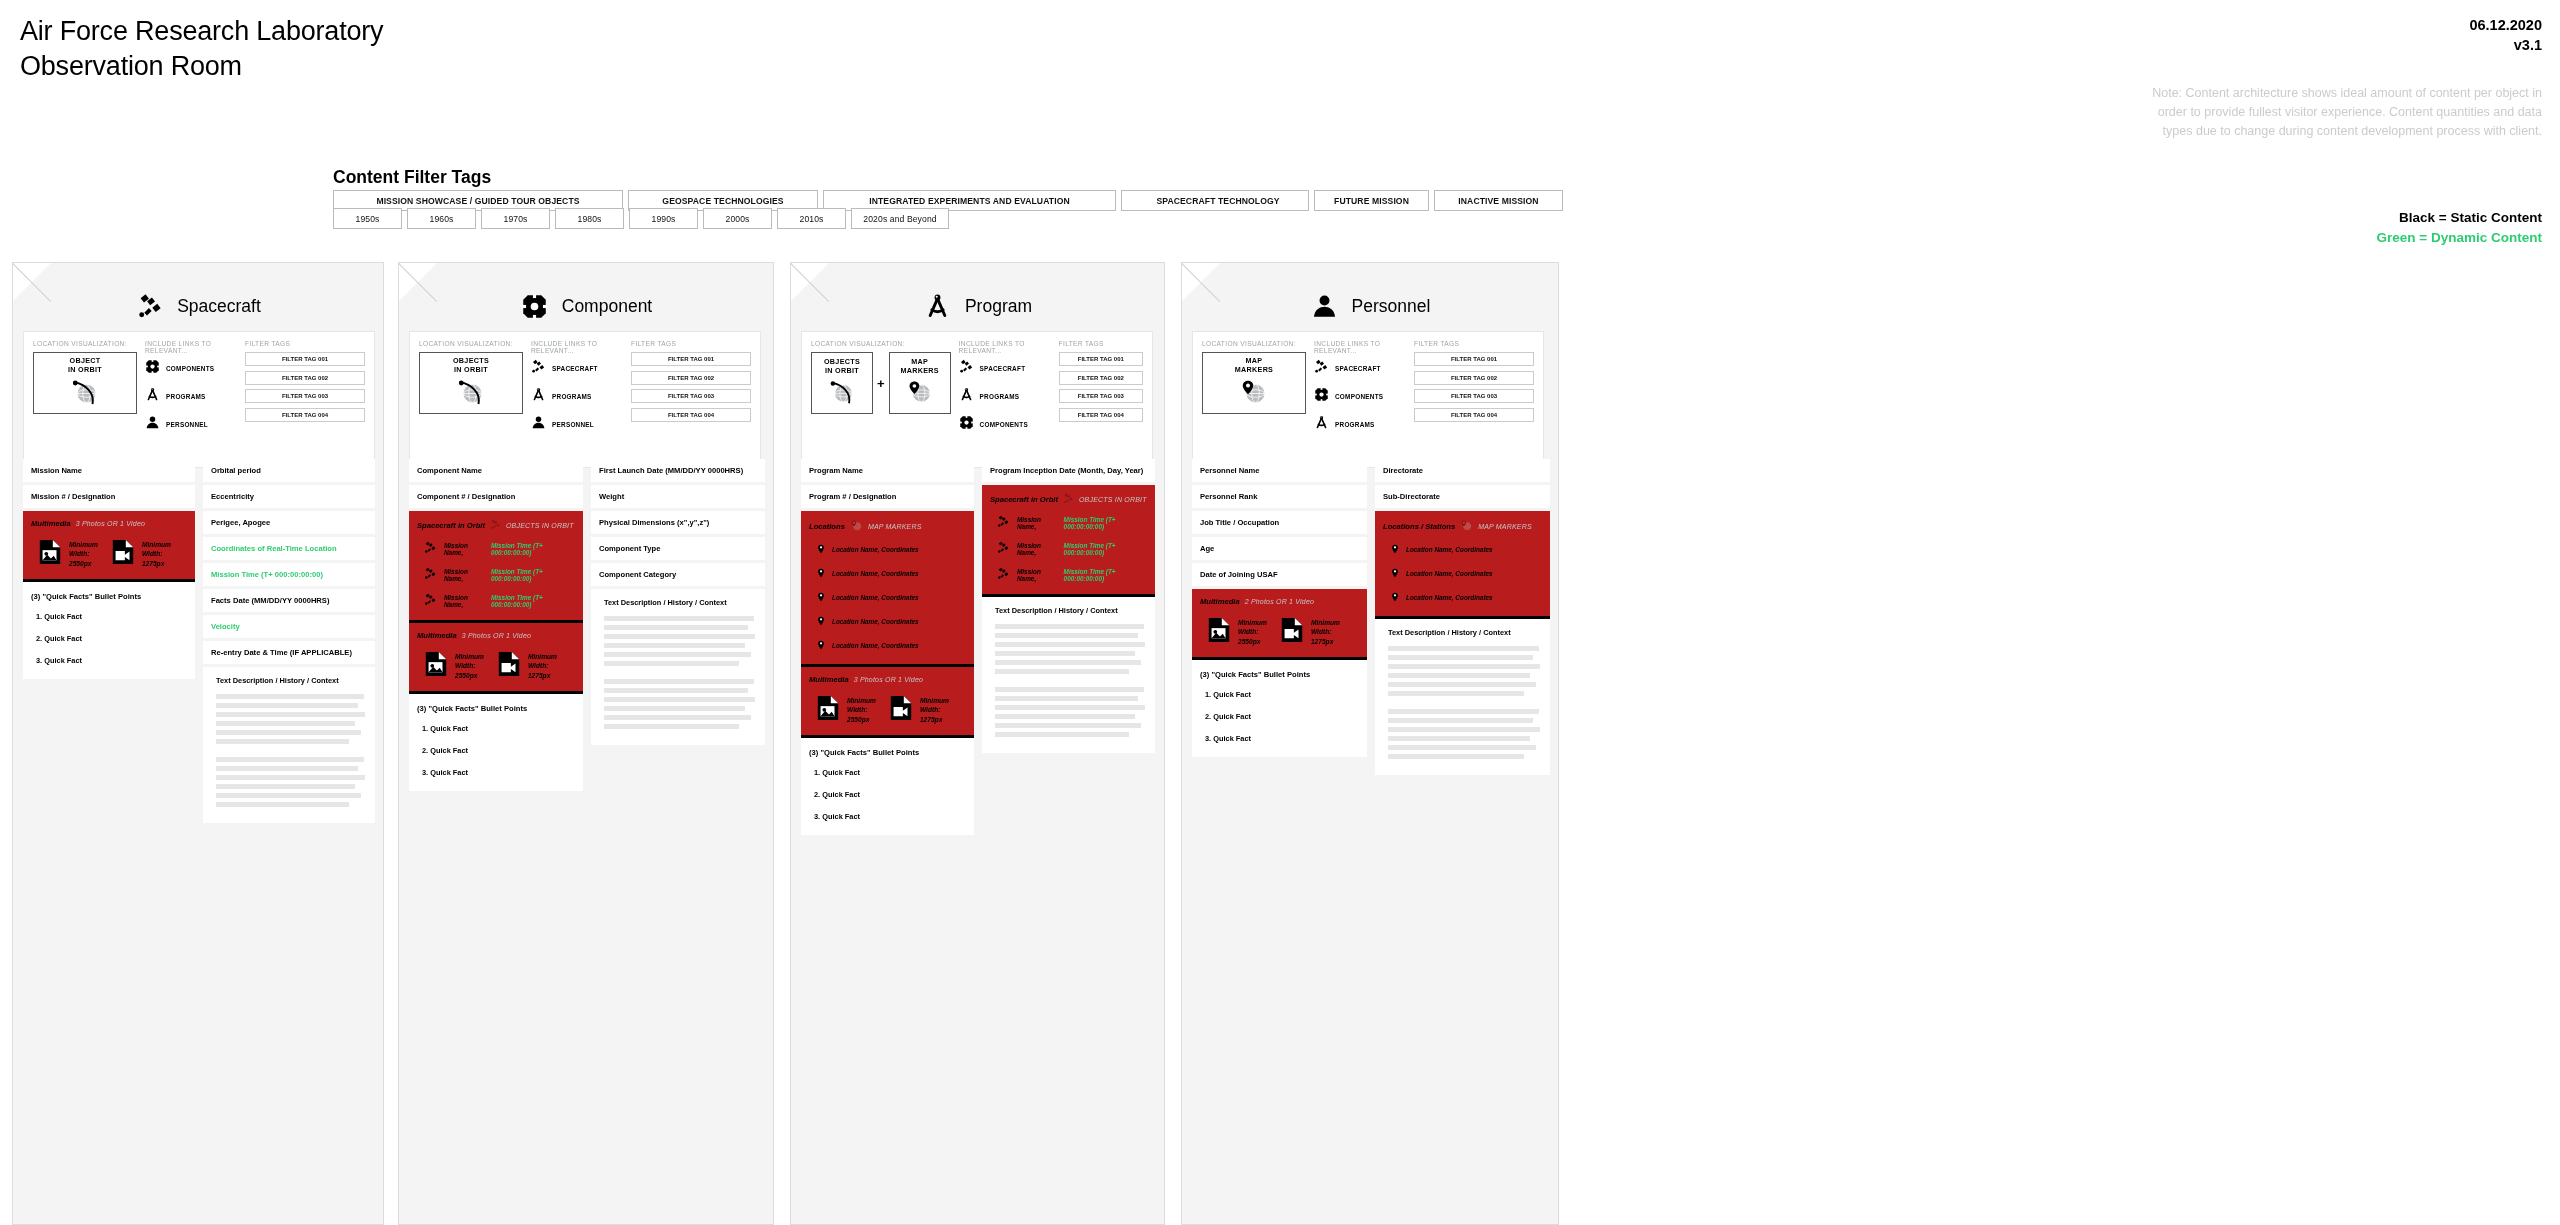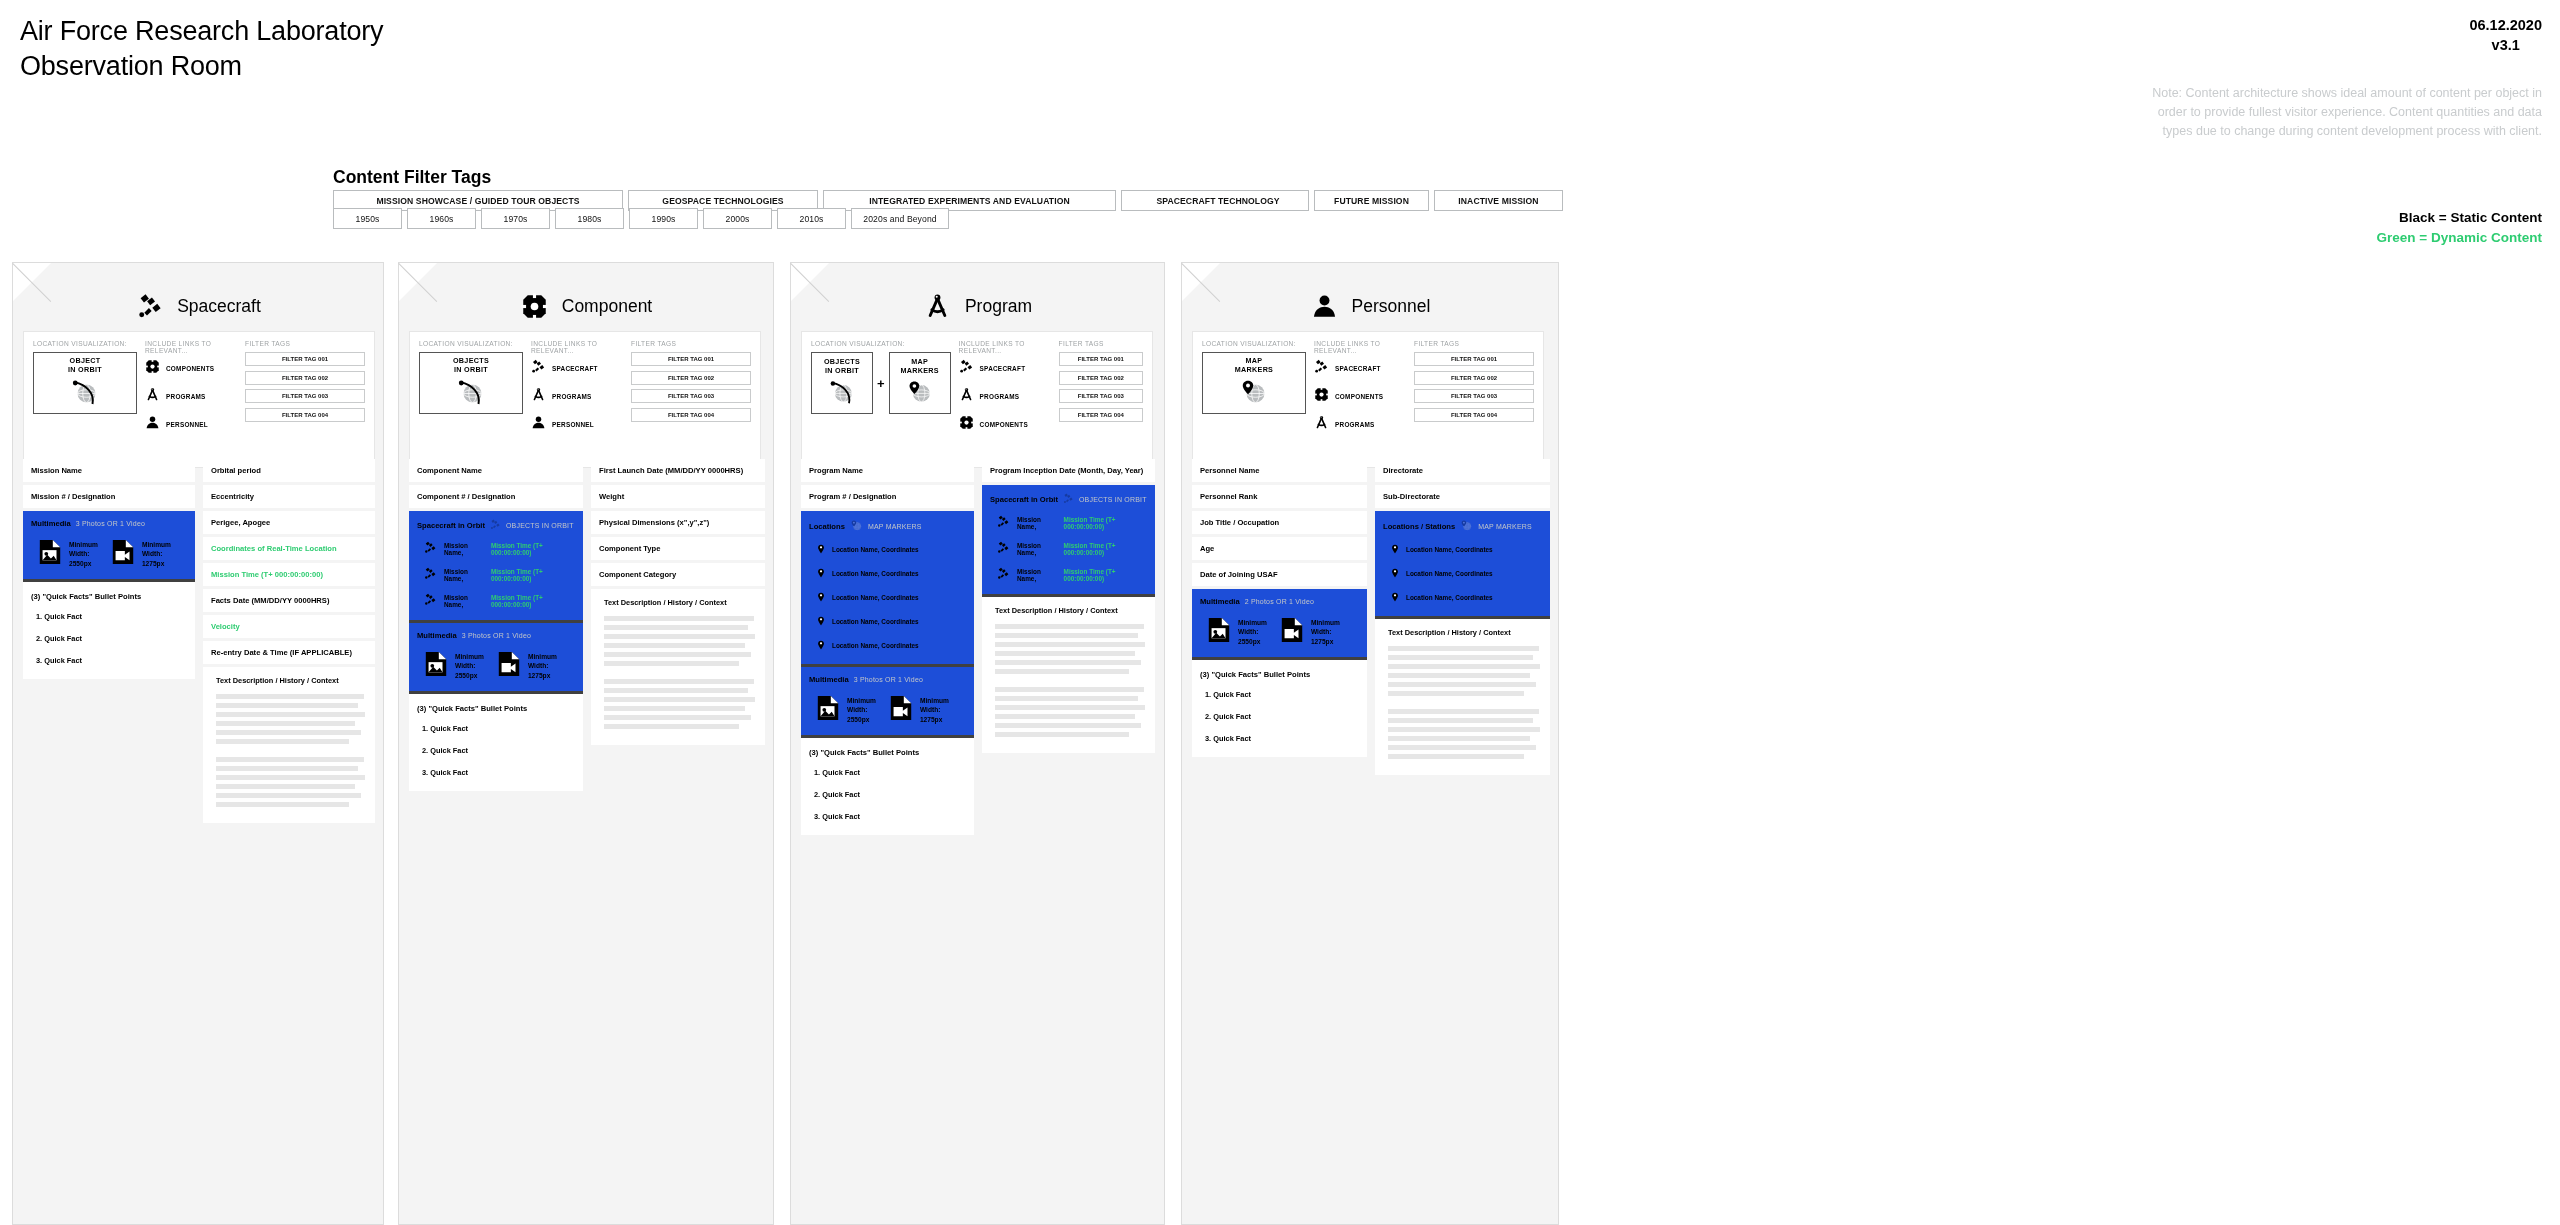--- a/index.html
+++ b/index.html
@@ -11,21 +11,21 @@
     overflow: hidden;
   }
   .page { position: relative; width: 2560px; height: 1225px; }
 
   
   .hdr-title { position: absolute; left: 20px; top: 14px; font-size: 27px; line-height: 1.28; font-weight: 400; letter-spacing: -.2px; }
   .hdr-sub   { position: absolute; left: 20px; top: 105px; font-size: 24px; font-weight: 400; letter-spacing: -.1px; }
 
   .hdr-right { position: absolute; right: 18px; top: 16px; text-align: right; }
   .hdr-date  { font-size: 14.5px; font-weight: bold; line-height: 1.35; }
-  .hdr-ver   { font-size: 14.5px; font-weight: bold; line-height: 1.35; text-align: center; }
+  .hdr-ver   { font-size: 14.5px; font-weight: bold; line-height: 1.35; }
   .hdr-note  { position: absolute; right: 18px; top: 84px; width: 400px; text-align: right;
                font-size: 12.5px; line-height: 1.52; color: #c9ccce; font-weight: 400; }
   .legend    { position: absolute; right: 18px; top: 208px; text-align: right; }
   .legend div{ font-size: 13.5px; font-weight: bold; line-height: 1.45; }
   .legend .g { color: #2ecc71; }
 
   
   .ct-title { position: absolute; left: 14px; top: 268px; font-size: 19.5px; font-weight: bold; }
   .ct-grid  { position: absolute; left: 12px; top: 305px; width: 330px; height: 70px; }
   .ct-item  { position: absolute; display: flex; align-items: center; gap: 9px; }
@@ -70,21 +70,21 @@
   .link-row .lt { font-size: 6.4px; font-weight: bold; letter-spacing: .25px; }
   .tags-col { flex: 1; }
   .ftag { border: 1px solid #c9cbcc; height: 14px; display: flex; align-items: center;
           justify-content: center; font-size: 6px; font-weight: bold; margin-bottom: 4.5px; color: #111; }
 
   .cols { position: absolute; top: 196px; left: 10px; width: 352px; display: flex; gap: 8px; }
   .col { width: 172px; }
   .fld { background: #fff; border-bottom: 3px solid #f4f4f4; padding: 7px 8px; font-size: 7.6px;
          font-weight: bold; min-height: 19px; display: flex; align-items: center; }
   .fld.green { color: #2ecc71; }
-  .blk { background: #1d4ed8; border-bottom: 3px solid #404040; padding: 8px 8px 10px 8px; }
+  .blk { background: #b91c1c; border-bottom: 3px solid #000000; padding: 8px 8px 10px 8px; font-style: italic; }
   .blk-hd { font-size: 7.6px; font-weight: bold; display: flex; align-items: center; gap: 5px; }
   .blk-hd .muted { color: #c3c6c8; font-weight: 400; font-size: 7px; letter-spacing: .2px; }
   .media-row { display: flex; gap: 12px; margin-top: 11px; margin-left: 6px; }
   .media-item { display: flex; align-items: center; gap: 6px; }
   .media-item .mt { font-size: 6.6px; font-weight: bold; line-height: 1.45; }
   .qf { background: #fff; border-bottom: 3px solid #f4f4f4; padding: 10px 8px 12px 8px; }
   .qf-hd { font-size: 7.6px; font-weight: bold; margin-bottom: 11px; }
   .qf-it { font-size: 7.4px; font-weight: bold; margin-left: 5px; margin-bottom: 13px; }
   .qf-it:last-child { margin-bottom: 2px; }
   .mission-row { display: flex; align-items: center; gap: 7px; margin-top: 8px; margin-left: 7px; }

